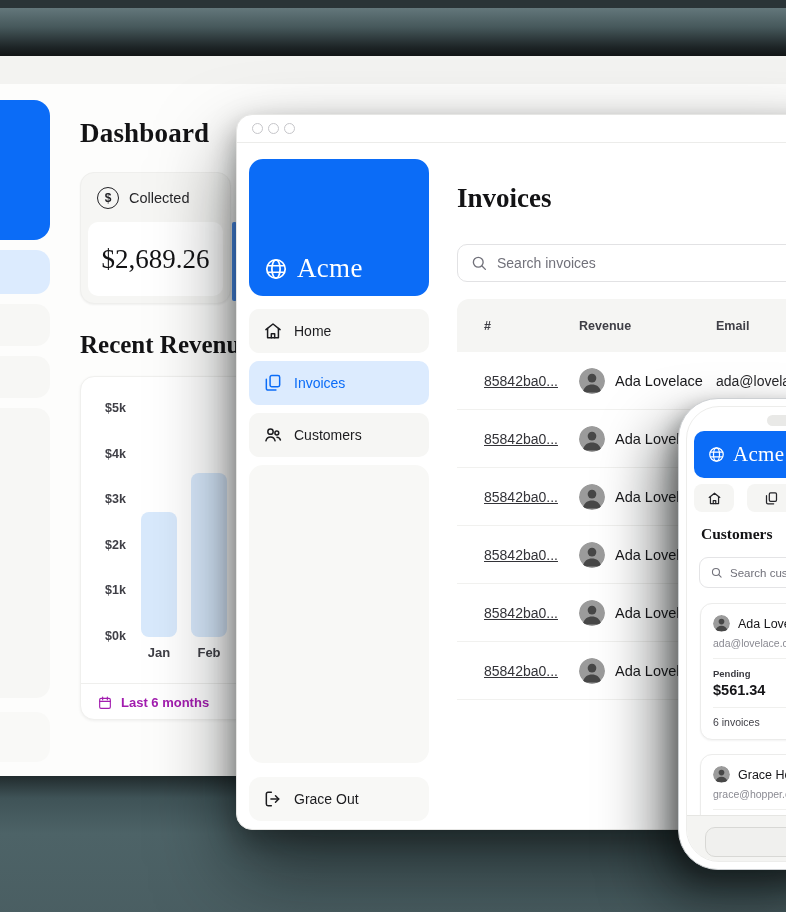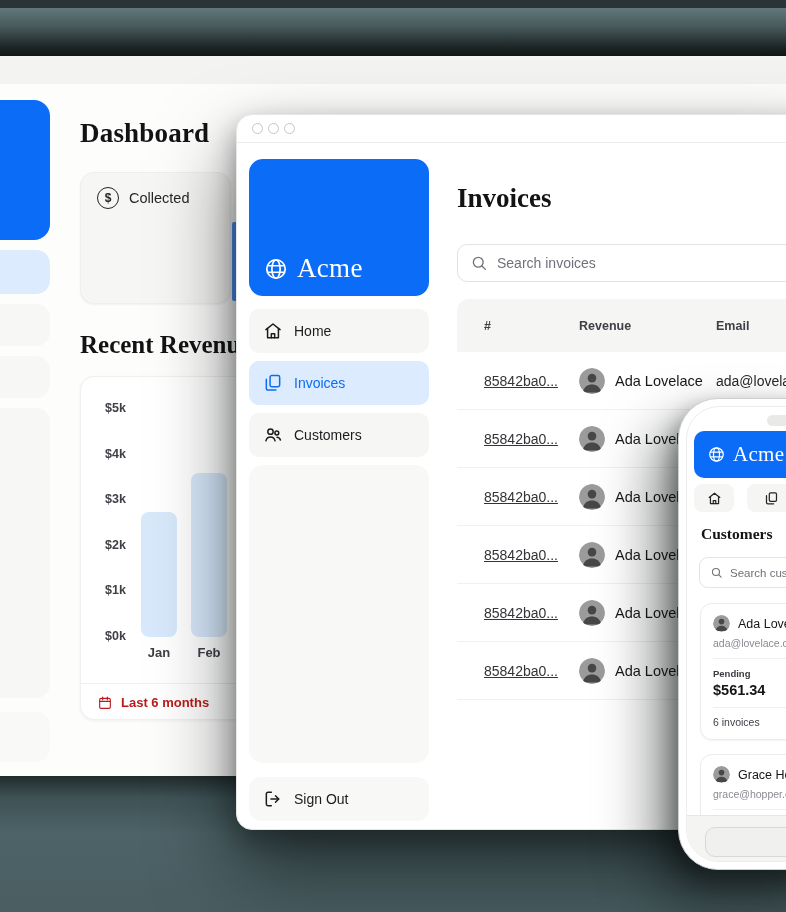--- a/index.html
+++ b/index.html
@@ -34,21 +34,21 @@
     display:flex; align-items:center; justify-content:center;}
   .col-amount{font-size:27px; color:#131315;}
   .accent-sliver{position:absolute; left:232px; top:214px; width:5px; height:79px; background:#4b90f4; border-radius:2px;}
   .rev-title{position:absolute; left:80px; top:323px; font-size:25px; font-weight:600; color:#131315; white-space:nowrap;}
   .chart-card{position:absolute; left:80px; top:368px; width:200px; height:344px; background:#fff;
     border:1px solid #f0f0ee; border-radius:14px; box-shadow:0 1px 3px rgba(0,0,0,.06); overflow:hidden;font-weight:bold;}
   .tick{position:absolute; left:24px; font-size:12.5px; color:var(--ink2);}
   .bar{position:absolute; width:36px; background:var(--bar-fill); border-radius:8px;}
   .xlab{position:absolute; font-size:13px; color:var(--ink2); transform:translateX(-50%);}
   .chart-foot{position:absolute; left:0; right:0; top:306px; height:38px; border-top:1px solid #efefed;
-    display:flex; align-items:center; gap:8px; padding:0 16px; color:#b91c1c;}
+    display:flex; align-items:center; gap:8px; padding:0 16px; color:#a21caf;}
   .chart-foot .lbl{font-size:13px; white-space:nowrap;}
   .icon{display:inline-flex; flex:none;}
   .icon svg{display:block;}
 
   
   .win{position:absolute; left:236px; top:106px; width:600px; height:716px; background:#fff;
     border:1px solid #e6e6e4; border-radius:16px;
     box-shadow:0 40px 80px rgba(5,9,10,.55), 0 12px 28px rgba(5,9,10,.35);}
   .titlebar{position:absolute; left:0; top:0; right:0; height:28px; border-bottom:1px solid var(--line);
     display:flex; align-items:center; gap:5px; padding-left:15px;}
@@ -130,20 +130,23 @@
     <div class="cutcard" style="top:400px;height:290px;background:#f7f7f5;"></div>
     <div class="cutcard" style="top:704px;height:50px;background:#f9f9f7;"></div>
 
     <div class="dash-title serif">Dashboard</div>
 
     <div class="col-card">
       <div class="col-head">
         <span class="dollar-badge">$</span>
         <span class="col-label">Collected</span>
       </div>
+      <div class="col-amountbox">
+        <span class="col-amount serif">$2,689.26</span>
+      </div>
     </div>
     <div class="accent-sliver"></div>
 
     <div class="rev-title serif">Recent Revenue</div>
 
     <div class="chart-card">
       <div id="chart-plot">
           <div class="tick" style="top: 24px;">$5k</div>
           <div class="tick" style="top: 69.6px;">$4k</div>
           <div class="tick" style="top: 115.2px;">$3k</div>
@@ -223,21 +226,21 @@
     </div>
 
     <div class="signout">
       <span class="icon">
         <svg width="20" height="20" viewBox="0 0 24 24" fill="none" stroke="currentColor" stroke-width="1.8" stroke-linecap="round" stroke-linejoin="round">
             <path d="M10 4H6A2 2 0 0 0 4 6v12a2 2 0 0 0 2 2h4"></path>
             <path d="M15 8.2 18.8 12 15 15.8"></path>
             <path d="M18.8 12H9.5"></path>
           </svg>
       </span>
-      <span>Sign Out</span>
+      <span>Grace Out</span>
     </div>
 
     <div class="content-title serif">Invoices</div>
 
     <div class="searchbox">
       <span class="icon" style="color:#71717a">
         <svg width="18" height="18" viewBox="0 0 24 24" fill="none" stroke="currentColor" stroke-width="1.8" stroke-linecap="round">
             <circle cx="11" cy="11" r="6.5"></circle>
             <path d="m16 16 4.5 4.5"></path>
           </svg>

